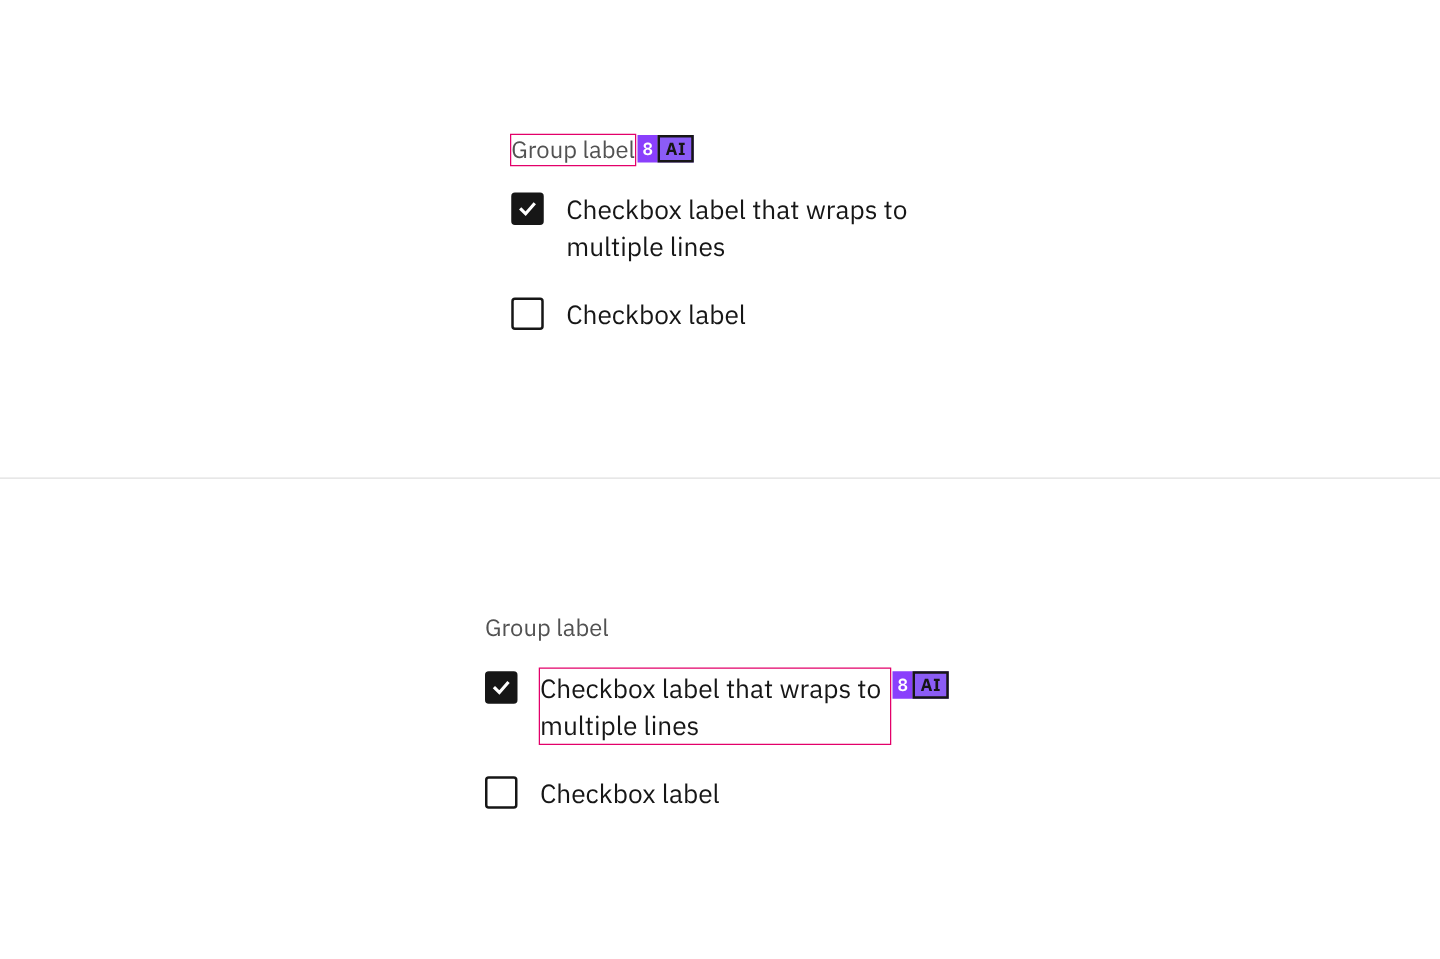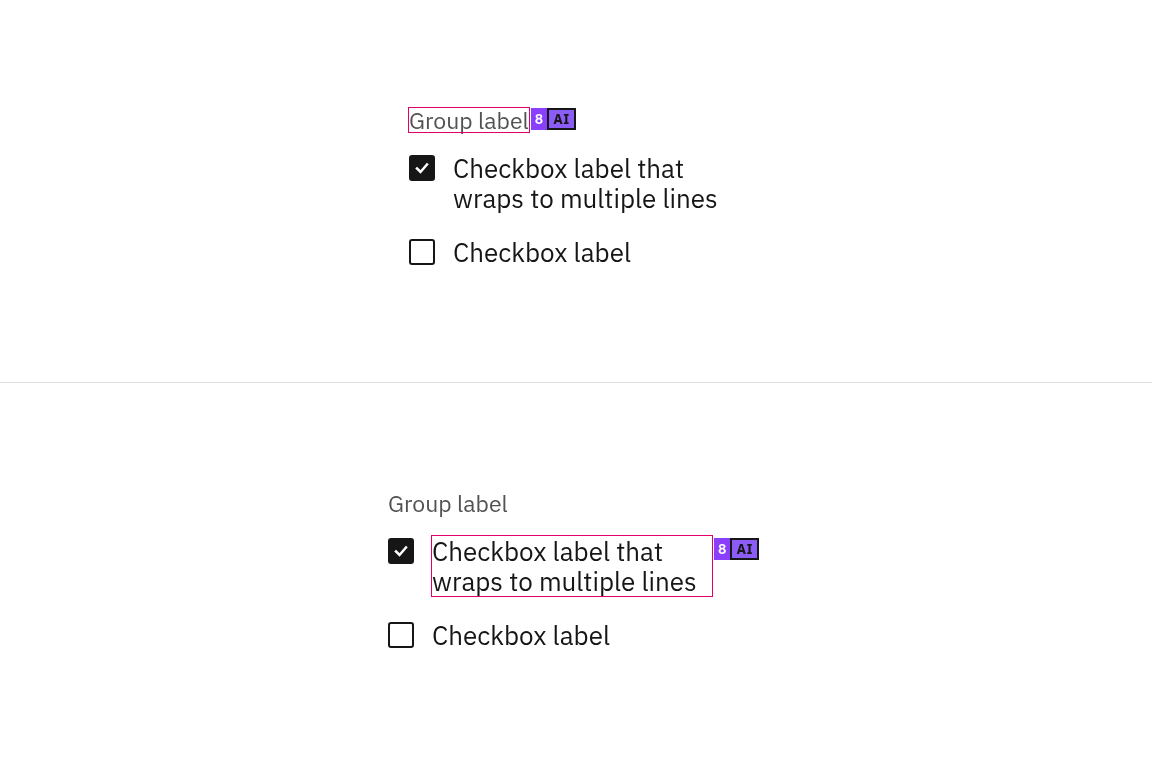--- a/index.html
+++ b/index.html
@@ -28,21 +28,21 @@
   .group {
     position: absolute;
     left: 409px;
     width: 360px;
   }
 
   .group-top { top: 108px; }
   .group-bottom { top: 108px; }
 
   .group-label {
-    font-size: 23px;
+    font-size: 19px;
     line-height: 24px;
     color: #525252;
     display: inline-block;
   }
 
   
   .spec-outline {
     outline: 1px solid #e3006a;
     outline-offset: 0px;
   }
@@ -114,21 +114,21 @@
     height: 16px;
   }
   .cb svg path {
     stroke: #ffffff;
     stroke-width: 2.5;
     fill: none;
     stroke-linecap: square;
   }
 
   .option-label {
-    font-size: 26px;
+    font-size: 21px;
     line-height: 30px;
     color: #161616;
     max-width: 280px;
   }
 
   .option-label.spec-outline {
     
     display: inline-block;
   }
   

